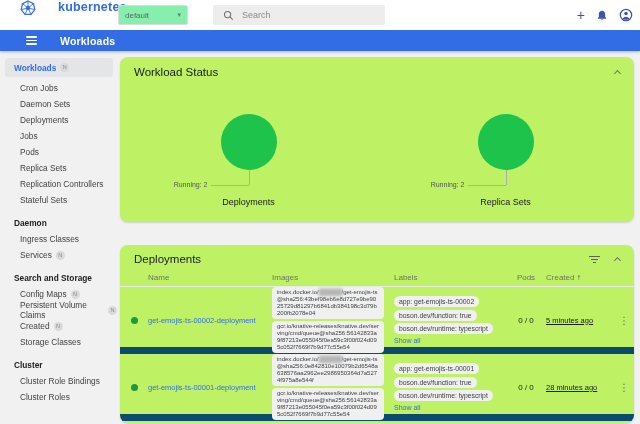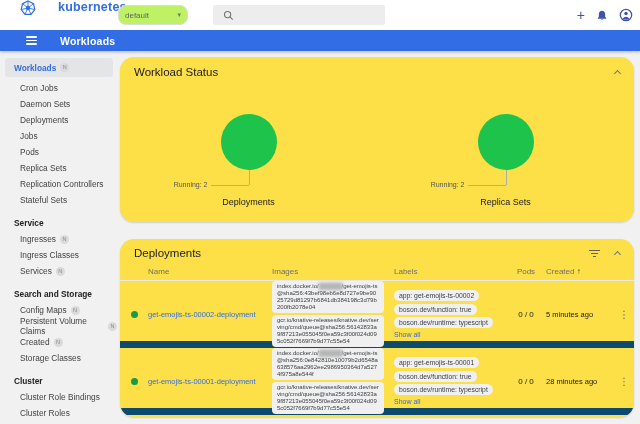--- a/index.html
+++ b/index.html
@@ -4,22 +4,22 @@
 <style>
   * { margin:0; padding:0; box-sizing:border-box; }
   html,body { width:640px; height:424px; overflow:hidden; background:#f1f1f1;
     font-family:"Liberation Sans", sans-serif; position:relative; }
 
   
   .topbar { position:absolute; top:0; left:0; right:0; height:30px; background:#fff; z-index:3; }
   .logo { position:absolute; left:20px; top:0; height:30px; display:flex; gap:22px; cursor:pointer; }
   .logo-text { color:#326de6; font-size:12.5px; font-weight:bold; letter-spacing:.2px; }
   .ns-select { position:absolute; left:118px; top:5px; width:70px; height:20px; border:1px solid #dcdcdc;
-    border-radius:8px; display:flex; align-items:center; justify-content:space-between; padding:0 6px;
-    font-size:8px; color:#5f6368; background:#bef264; cursor:pointer; }
+    border-radius:2px; display:flex; align-items:center; justify-content:space-between; padding:0 6px;
+    font-size:8px; color:#5f6368; background:#86efac; cursor:pointer; }
   .ns-caret { font-size:7px; color:#757575; }
   .searchbox { position:absolute; left:213px; top:5px; width:172px; height:20px; background:#ededed;
     border-radius:2px; display:flex; align-items:center; gap:8px; padding:0 10px; }
   .searchbox input { border:none; outline:none; background:transparent; font-size:9px; color:#444;
     font-family:"Liberation Sans",sans-serif; width:120px; }
   .searchbox input::placeholder { color:#8a8a8a; }
   .top-actions { position:absolute; right:7px; top:0; height:30px; display:flex; align-items:center; gap:11px; }
   .plus-ic { font-size:14px; font-weight:400; color:#4053af; line-height:1; cursor:pointer; }
   .ic-btn { cursor:pointer; display:flex; align-items:center; }
 
@@ -36,21 +36,21 @@
   .side-item.child  { padding-left:20px; }
   .side-item.parent { padding-left:14px; font-weight:bold; color:#202124; }
   .side-item.header { padding-left:14px; font-weight:bold; color:#202124; margin-top:7px; }
   .side-item.active { background:#e4e5e7; border-radius:3px; margin:0 4px 3px 5px; height:19px; padding-left:9px;
     color:#326de6; font-weight:bold; }
   .badge { width:9px; height:9px; border-radius:50%; background:#dadada; color:#8a8a8a; font-size:5.5px;
     line-height:9px; text-align:center; flex:0 0 auto; font-weight:normal; }
 
   
   .main { position:absolute; top:51px; left:117px; right:0; bottom:0; overflow:hidden; padding:6px 6px 0 3px; }
-  .card { background:#fde047; border-radius:14px; box-shadow:0 1px 2px rgba(0,0,0,.14); margin-bottom:17px; }
+  .card { background:#bef264; border-radius:8px; box-shadow:0 1px 2px rgba(0,0,0,.14); margin-bottom:23px; }
   .card-head { display:flex; align-items:center; justify-content:space-between; padding:9px 14px 6px 14px; }
   .card-title { font-size:11.5px; color:#202124; }
   .chev-up { width:5px; height:5px; border-top:1.4px solid #757575; border-right:1.4px solid #757575;
     transform:rotate(-45deg); display:inline-block; cursor:pointer; margin-top:3px; }
   .head-icons { display:flex; align-items:center; gap:15px; }
 
   
   .card-ws { height:165px; }
   .charts { display:flex; height:128px; }
   .chart { flex:1; position:relative; }
@@ -71,21 +71,21 @@
   .dot-cell { display:flex; justify-content:center; }
   .dot { width:7px; height:7px; border-radius:50%; background:#1c9a43; }
   .name-link { font-size:7.5px; color:#326de6; text-decoration:none; white-space:nowrap; cursor:pointer; }
   .images { display:flex; flex-direction:column; justify-content:center; gap:2px; }
   .chip { background:#f0f0f0; border-radius:6px; padding:2px 5px; font-size:6.8px; color:#3c4043; width:fit-content; }
   .img-chip { width:112px; font-size:6px; line-height:1.17; word-break:break-all; border-radius:4px; }
   .redacted { filter:blur(1.6px); color:#b5b5b5; letter-spacing:-1px; }
   .labels-cell { display:flex; flex-direction:column; justify-content:center; gap:2.5px; }
   .showall { font-size:7px; color:#326de6; text-decoration:none; cursor:pointer; width:fit-content; }
   .pods-cell { font-size:8px; color:#202124; text-align:center; }
-  .created-link { font-size:7.5px; color:#202124; cursor:pointer; white-space:nowrap; }
+  .created-link { font-size:7.5px; color:#202124; text-decoration:underline; cursor:pointer; white-space:nowrap; }
   .kebab { font-size:10px; color:#5f6368; text-align:center; cursor:pointer; }
 
   
   .filter-ic { display:flex; flex-direction:column; gap:2px; align-items:center; cursor:pointer; margin-top:1px; }
   .filter-ic span { display:block; height:1.3px; background:#616161; }
   .f1 { width:11px; } .f2 { width:7px; } .f3 { width:3px; }
 
   .card-next { height:20px; }
 </style>
 </head>
@@ -112,20 +112,21 @@
   <div class="ns-select">
     <span>default</span>
     <span class="ns-caret">▾</span>
   </div>
 
   <div class="searchbox">
     <svg width="11" height="11" viewBox="0 0 12 12">
       <circle cx="5" cy="5" r="3.4" fill="none" stroke="#757575" stroke-width="1.2"></circle>
       <line x1="7.6" y1="7.6" x2="10.6" y2="10.6" stroke="#757575" stroke-width="1.2"></line>
     </svg>
+    <input type="text" placeholder="Search" style="">
   </div>
 
   <div class="top-actions">
     <span class="plus-ic">+</span>
     <span class="ic-btn">
       <svg width="12" height="13" viewBox="0 0 16 16">
         <path d="M8 1.5c-2.5 0-4.2 1.9-4.2 4.5v3.6L2.5 11.4v.8h11v-.8L12.2 9.6V6c0-2.6-1.7-4.5-4.2-4.5z" fill="#4053af"></path>
         <path d="M6.6 13.1a1.5 1.5 0 0 0 2.8 0z" fill="#4053af"></path>
       </svg>
     </span>
@@ -172,26 +173,22 @@
       <span>Replica Sets</span>
     </div>
   <div class="side-item child">
       <span>Replication Controllers</span>
     </div>
   <div class="side-item child">
       <span>Stateful Sets</span>
     </div>
 
   <div class="side-item header">
-      <span>Service</span>
-    </div>
-  <div class="side-item child">
-    <span>Ingresses</span>
-    <span class="badge">N</span>
-  </div>
+      <span>Daemon</span>
+    </div>
   <div class="side-item child">
       <span>Ingress Classes</span>
     </div>
   <div class="side-item child">
     <span>Services</span>
     <span class="badge">N</span>
   </div>
 
   <div class="side-item header">
       <span>Search and Storage</span>

